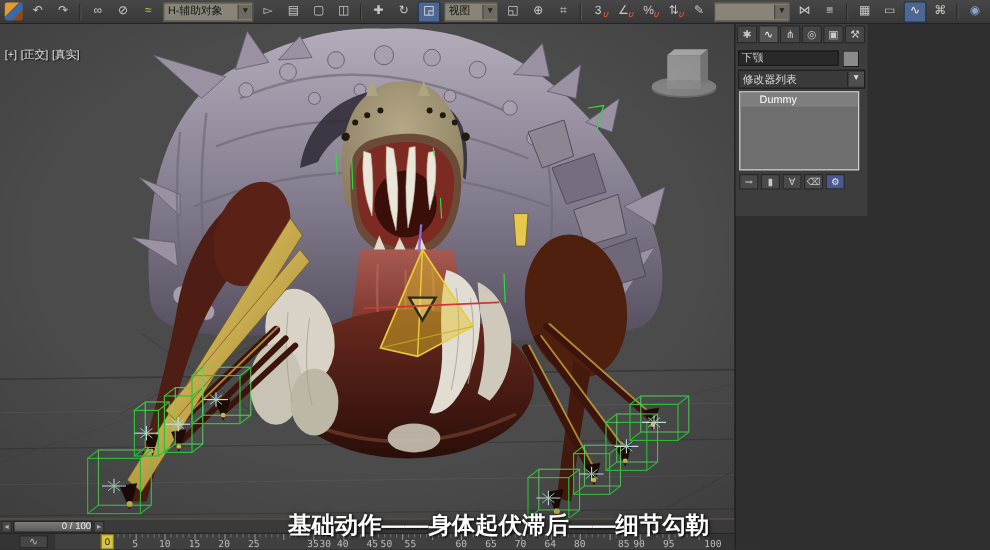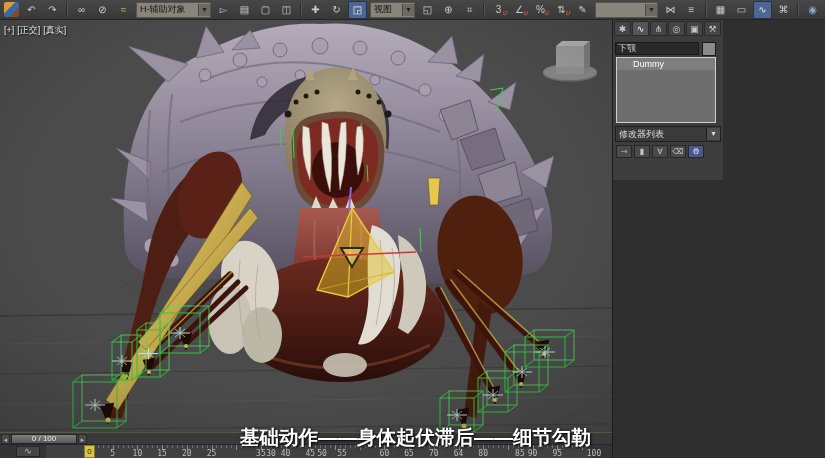--- a/index.html
+++ b/index.html
@@ -15,34 +15,34 @@
   .tb-btn .magnet{position:absolute;right:0;bottom:-2px;font-size:7px;color:#d05438;font-weight:bold;}
   .tb-sep{width:1px;height:14px;background:#2a2a2a;border-right:1px solid #555;margin:0 3px;flex:none;}
   .tb-logo{width:15px;height:15px;margin:0 2px;border-radius:2px;flex:none;
            background:linear-gradient(135deg,#e09b30 0 40%,#3a68a8 40% 70%,#8a4a20 70%);}
   .tb-dd{height:14px;background:#88847a;color:#16160f;font-size:9px;display:flex;align-items:center;
          padding-left:3px;border:1px solid #55524a;margin:0 2px;flex:none;}
   .tb-dd .dd-arrow{width:11px;height:12px;background:#6e6a62;margin-left:3px;font-size:7px;
          text-align:center;line-height:12px;color:#222;border-left:1px solid #4e4a42;}
   
   #viewport{position:absolute;left:0;top:20px;width:612px;height:412px;background:#4b4b4b;overflow:hidden;}
-  #vp-label{position:absolute;left:4px;top:4px;font-size:9px;color:#e2e2e2;z-index:10;
+  #vp-label{position:absolute;left:4px;top:19px;font-size:9px;color:#e2e2e2;z-index:10;
             text-shadow:1px 1px 1px #111;letter-spacing:0;}
   #vp-label span{margin-right:3px;cursor:default;}
   #subtitle{position:absolute;left:240px;top:424px;z-index:40;font-size:19.5px;font-weight:bold;
             color:#ffffff;white-space:nowrap;text-shadow:1px 1px 2px rgba(0,0,0,.85),0 0 4px rgba(0,0,0,.5);}
   
   #timeslider{position:absolute;left:0;top:432px;width:612px;height:12px;background:#3a3a3a;
               border-top:1px solid #5c563e;box-sizing:border-box;z-index:20;}
   .ts-arrow{position:absolute;top:1px;width:9px;height:10px;font-size:6px;line-height:10px;text-align:center;
             color:#b0b0b0;background:#4a4a4a;border:1px solid #2a2a2a;box-sizing:border-box;}
   #ts-prev{left:1px;} #ts-next{left:78px;}
   #ts-handle{position:absolute;left:11px;top:1px;width:66px;height:10px;
              background:linear-gradient(#7d7d7d,#585858);border:1px solid #262626;box-sizing:border-box;
-             font-size:8px;line-height:8px;color:#e9e9e9;text-align:center;}
+             font-size:8px;line-height:8px;color:#e9e9e9;text-align:right;}
   
   #trackbar{position:absolute;left:0;top:444px;width:612px;height:14px;background:#343434;z-index:20;
             border-top:1px solid #272727;box-sizing:border-box;}
   #tb-curve{position:absolute;left:16px;top:1px;width:24px;height:11px;background:#464646;
             border:1px solid #262626;color:#9ad49a;font-size:9px;line-height:9px;text-align:center;box-sizing:border-box;}
   #ruler{position:absolute;left:46px;top:0;width:545px;height:14px;background:#404040;}
   .tick{position:absolute;top:0;width:1px;background:#8a8a8a;}
   .tick.minor{height:3px;background:#6a6a6a;}
   .tick.major{height:5px;}
   .tick-label{position:absolute;top:4px;font-size:8px;color:#bdbdbd;transform:translateX(-50%);
@@ -633,27 +633,27 @@
           <span class="p-tab active">∿</span>
           <span class="p-tab">⋔</span>
           <span class="p-tab">◎</span>
           <span class="p-tab">▣</span>
           <span class="p-tab">⚒</span>
         </div>
       <div id="name-row">
         <input id="obj-name" value="下颚" style="">
         <div id="obj-swatch" style="background: rgb(138, 138, 138);"></div>
       </div>
-      <div id="stack">
-          <div class="stack-item selected">Dummy</div>
-        </div>
       <div id="mod-dd">
         <span class="dd-text">修改器列表</span>
         <span class="dd-btn">▼</span>
       </div>
+      <div id="stack">
+          <div class="stack-item selected">Dummy</div>
+        </div>
       <div id="stack-btns">
           <span class="sb">⊸</span>
           <span class="sb">▮</span>
           <span class="sb">∀</span>
           <span class="sb">⌫</span>
           <span class="sb accent">⚙</span>
         </div>
     </div>
   </div>
 

